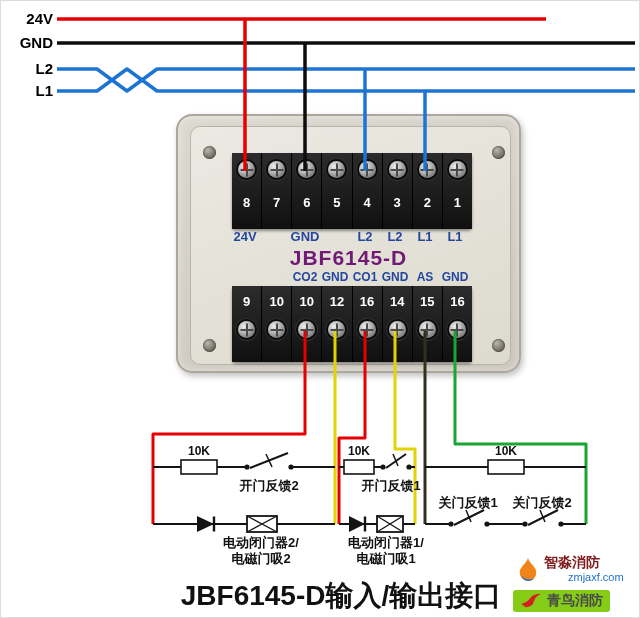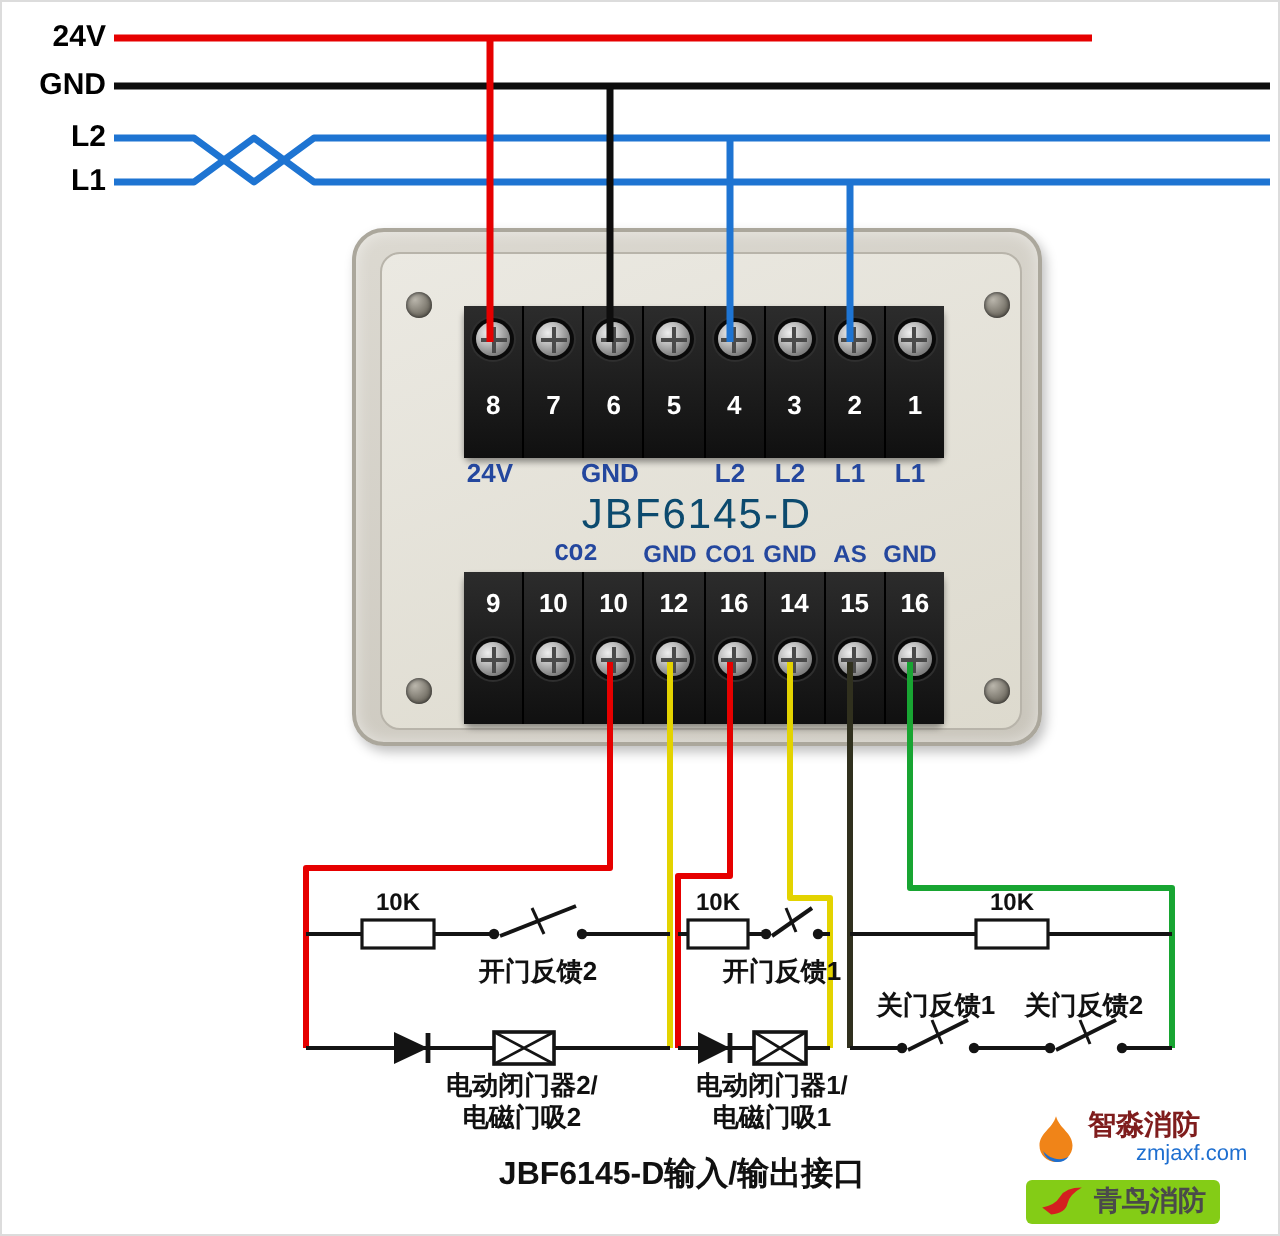--- a/index.html
+++ b/index.html
@@ -50,26 +50,26 @@
   .strip-top .tnum{margin-top:17px;}
   .strip-bottom .tnum{margin-top:8px;}
   .strip-bottom .screw{margin:12px auto 0;}
   .tlabel{
     position:absolute;width:34px;text-align:center;z-index:3;
     font-size:13px;font-weight:bold;color:#24479e;line-height:15px;
   }
   .mlabel{font-size:12px;}
   .module-title{
     position:absolute;left:175px;width:345px;top:245px;text-align:center;z-index:3;
-    font-size:21px;font-weight:normal;color:#0c4a6e;letter-spacing:1px;
+    font-size:21px;font-weight:bold;color:#701a75;letter-spacing:1px;
   }
   .overlay{position:absolute;left:0;top:0;z-index:2;pointer-events:none;}
   .footer-title{
     position:absolute;left:90px;width:500px;top:576px;text-align:center;z-index:3;
-    font-size:16px;font-weight:bold;color:#111;
+    font-size:28px;font-weight:bold;color:#111;
   }
   
   .wm1{position:absolute;left:516px;top:554px;display:flex;align-items:center;z-index:4;}
   .wm1-text{margin-left:5px;line-height:15px;}
   .wm1-brand{font-size:14px;font-weight:bold;color:#7f1d1d;}
   .wm1-url{font-size:11px;color:#1e6fd0;margin-left:24px;}
   .wm2{position:absolute;left:512px;top:589px;display:flex;align-items:center;z-index:4;
     background:#84cc16;border-radius:3px;padding:2px 7px;}
   .wm2-brand{font-size:14px;font-weight:bold;color:#4a4a4a;margin-left:5px;}
 </style>
@@ -163,21 +163,21 @@
 
   <div class="tlabel" style="left:227px;top:228px;">24V</div>
   <div class="tlabel" style="left:287px;top:228px;">GND</div>
   <div class="tlabel" style="left:347px;top:228px;">L2</div>
   <div class="tlabel" style="left:377px;top:228px;">L2</div>
   <div class="tlabel" style="left:407px;top:228px;">L1</div>
   <div class="tlabel" style="left:437px;top:228px;">L1</div>
 
   <div class="module-title">JBF6145-D</div>
 
-  <div class="tlabel mlabel" style="left:270px;top:269px;font-family:Liberation Mono, monospace;">CO2</div>
+  <div class="tlabel mlabel" style="left:287px;top:269px;">CO2</div>
   <div class="tlabel mlabel" style="left:317px;top:269px;">GND</div>
   <div class="tlabel mlabel" style="left:347px;top:269px;">CO1</div>
   <div class="tlabel mlabel" style="left:377px;top:269px;">GND</div>
   <div class="tlabel mlabel" style="left:407px;top:269px;">AS</div>
   <div class="tlabel mlabel" style="left:437px;top:269px;">GND</div>
 
   <svg class="overlay" width="640" height="618" viewBox="0 0 640 618">
 
     <path d="M56,18 H545" stroke="#e60000" stroke-width="3.5" fill="none"></path>
     <path d="M56,42 H634" stroke="#0d0d0d" stroke-width="3.5" fill="none"></path>

